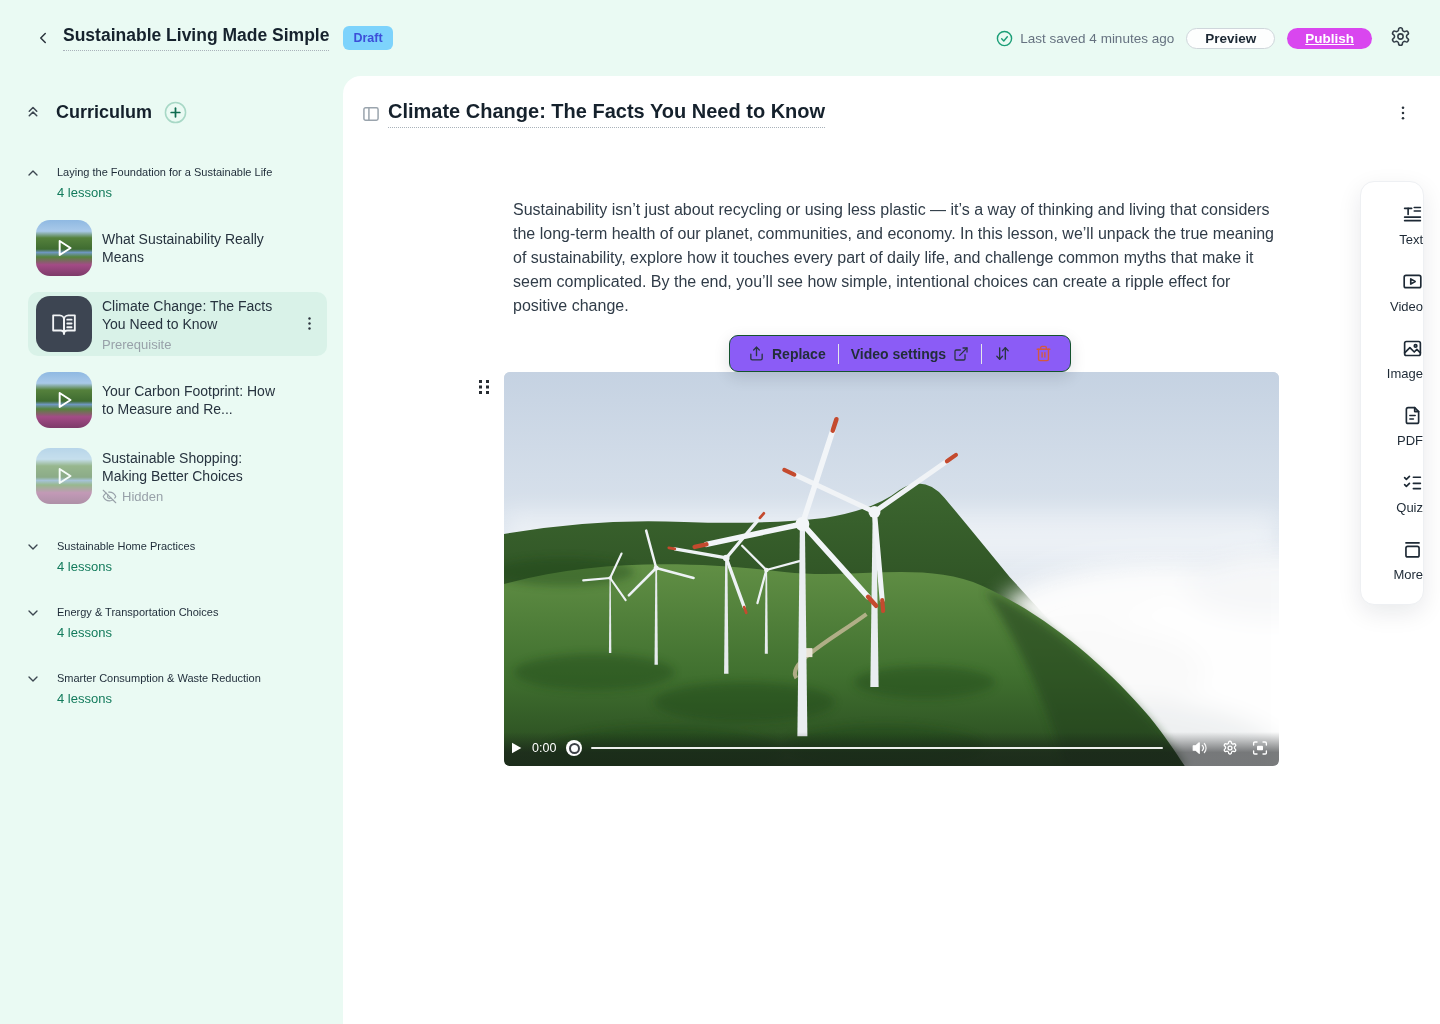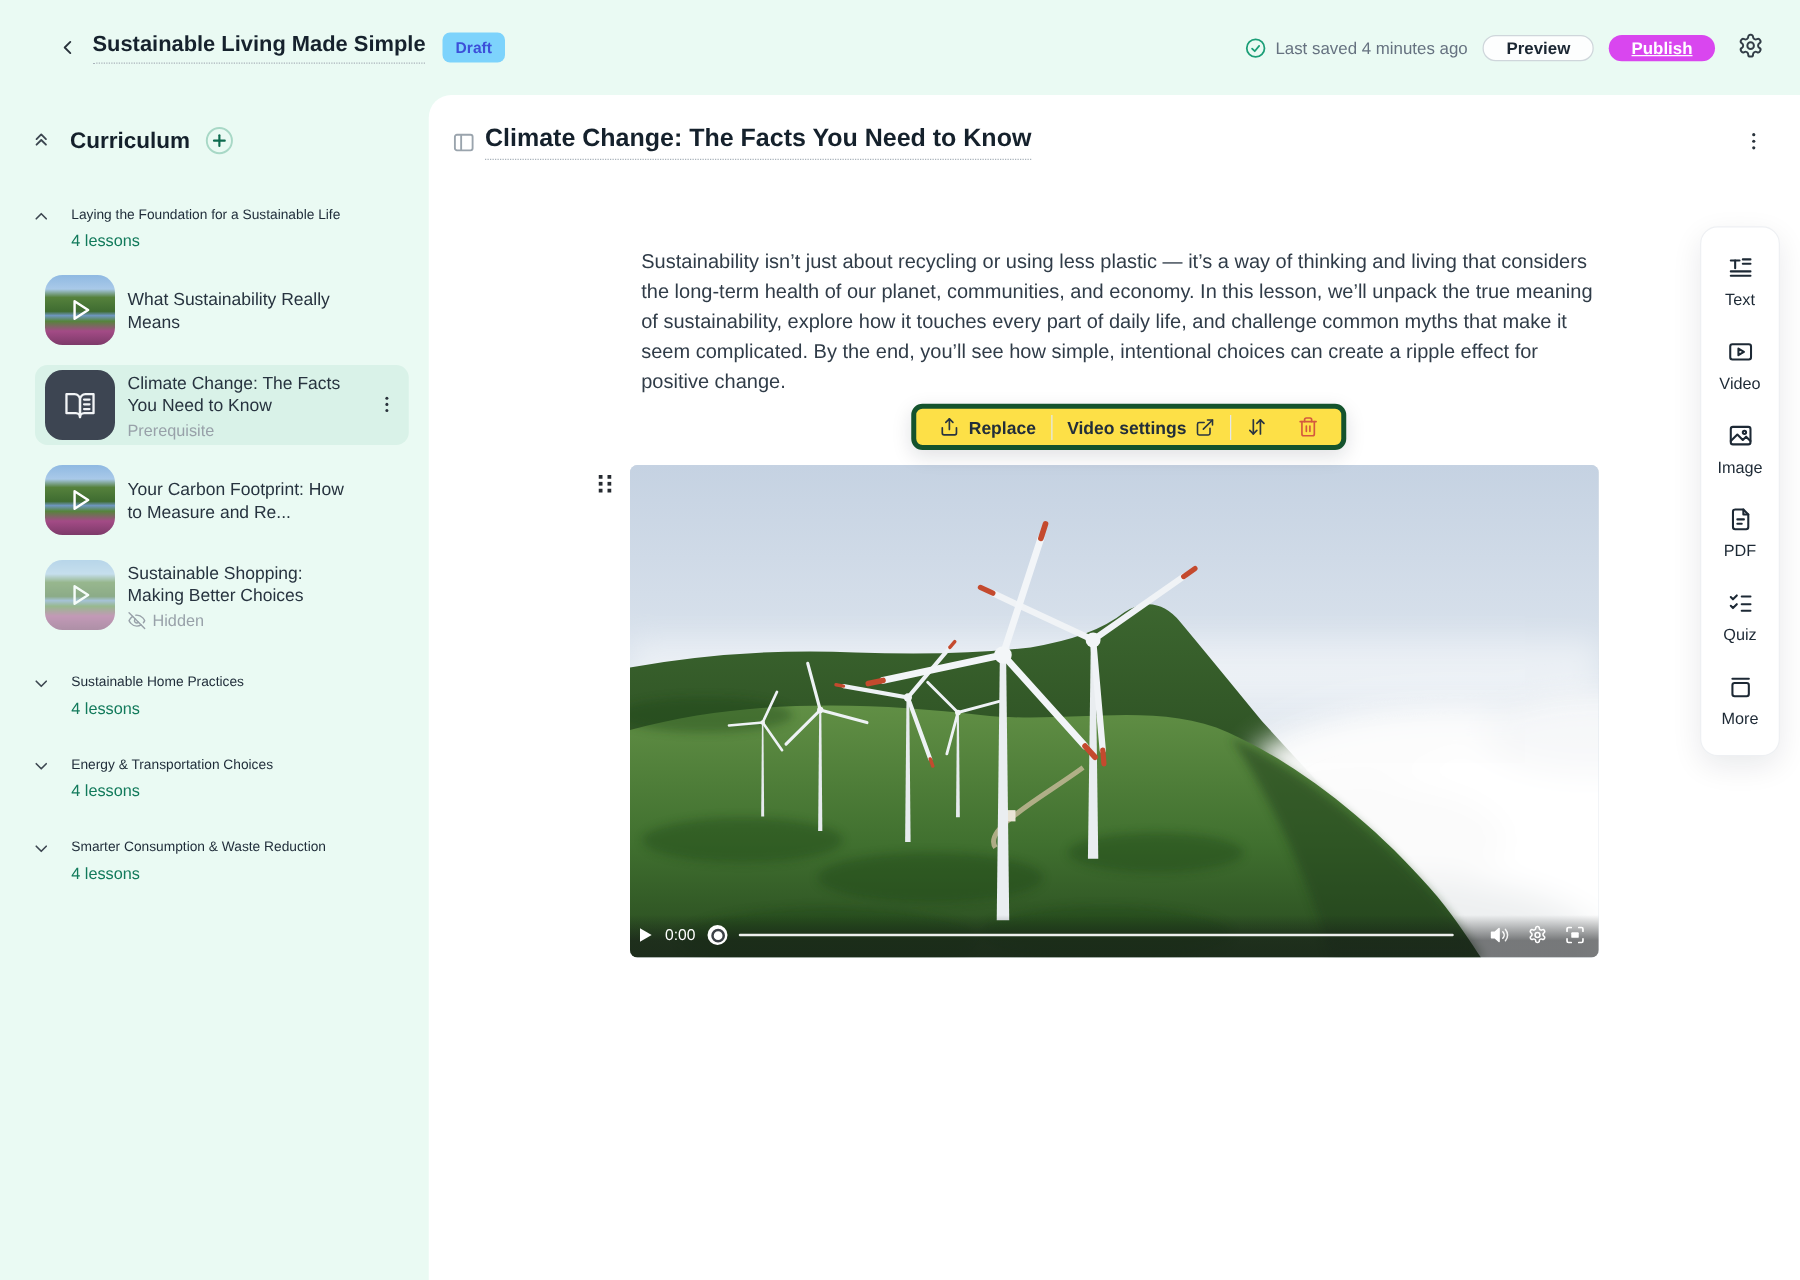--- a/index.html
+++ b/index.html
@@ -7,21 +7,21 @@
   body {
     font-family:"Liberation Sans", sans-serif;
     background:#eafaf3;
     color:#1b2733;
     position:relative;
   }
   svg { display:block; }
 
   
   .header {
-    position:absolute; top:0; left:16px; right:0; height:76px;
+    position:absolute; top:0; left:5px; right:0; height:76px;
     display:flex; align-items:center; padding:0 26px;
   }
   .back-btn { width:24px; height:24px; display:flex; align-items:center; justify-content:center; cursor:pointer; color:#2a333c; }
   .course-title {
     margin-left:8px; font-size:17.5px; font-weight:700; color:#16222d;
     border-bottom:1.5px dotted #a9b2ba; padding-bottom:4px; cursor:text;
   }
   .badge-draft {
     margin-left:14px; background:#7dd3fc; color:#3c4fd9;
     font-size:12.5px; font-weight:600; padding:5px 10px; border-radius:6px;
@@ -85,22 +85,22 @@
   .lesson-h1 {
     margin-left:7px; font-size:20px; font-weight:700; color:#15212c;
     border-bottom:1.5px dotted #a9b2ba; padding-bottom:4px; cursor:text;
   }
   .head-kebab { margin-left:auto; width:20px; height:20px; color:#2a333c; cursor:pointer; }
 
   .doc { position:absolute; left:170px; top:122px; width:775px; }
   .doc-paragraph { font-size:16px; line-height:24px; color:#303c48; cursor:text; }
 
   .block-toolbar {
-    position:absolute; left:386px; top:247px; height:37px;
-    background:#fde047; border:4px solid #14532d; border-radius:9px;
+    position:absolute; left:386px; top:259px; height:37px;
+    background:#8b5cf6; border:1px solid #14532d; border-radius:9px;
     box-shadow:0 5px 16px rgba(16,24,40,.13);
     display:flex; align-items:center; padding:0 6px; z-index:5;
   }
   .tbtn {
     display:flex; align-items:center; gap:7px; padding:0 12px; height:100%;
     font-size:14px; font-weight:600; color:#222e3a; cursor:pointer; background:none; border:none;
     font-family:"Liberation Sans", sans-serif;
   }
   .tbtn svg { color:#2a3540; }
   .tb-divider { width:1px; height:20px; background:#e4e7ea; }
@@ -125,21 +125,21 @@
   .pctl { width:18px; height:18px; margin-left:12px; cursor:pointer; flex:none; }
 
   
   .insert-toolbar {
     position:absolute; top:181px; right:16px; width:64px;
     background:#fff; border:1px solid #eef0f3; border-radius:14px;
     box-shadow:0 8px 24px rgba(16,24,40,.09);
     padding:10px 0; display:flex; flex-direction:column;
   }
   .tool {
-    display:flex; flex-direction:column; align-items:center; gap:7px;
+    display:flex; flex-direction:column; align-items:flex-end; gap:7px;
     padding:12px 0; cursor:pointer; color:#1d2935;
   }
   .tool-label { font-size:13px; font-weight:500; color:#1d2935; }
 </style>
 </head>
 <body>
 
 <div class="header">
   <div class="back-btn">
     <svg width="18" height="18" viewBox="0 0 24 24" fill="none" stroke="currentColor" stroke-width="2" stroke-linecap="round" stroke-linejoin="round">

